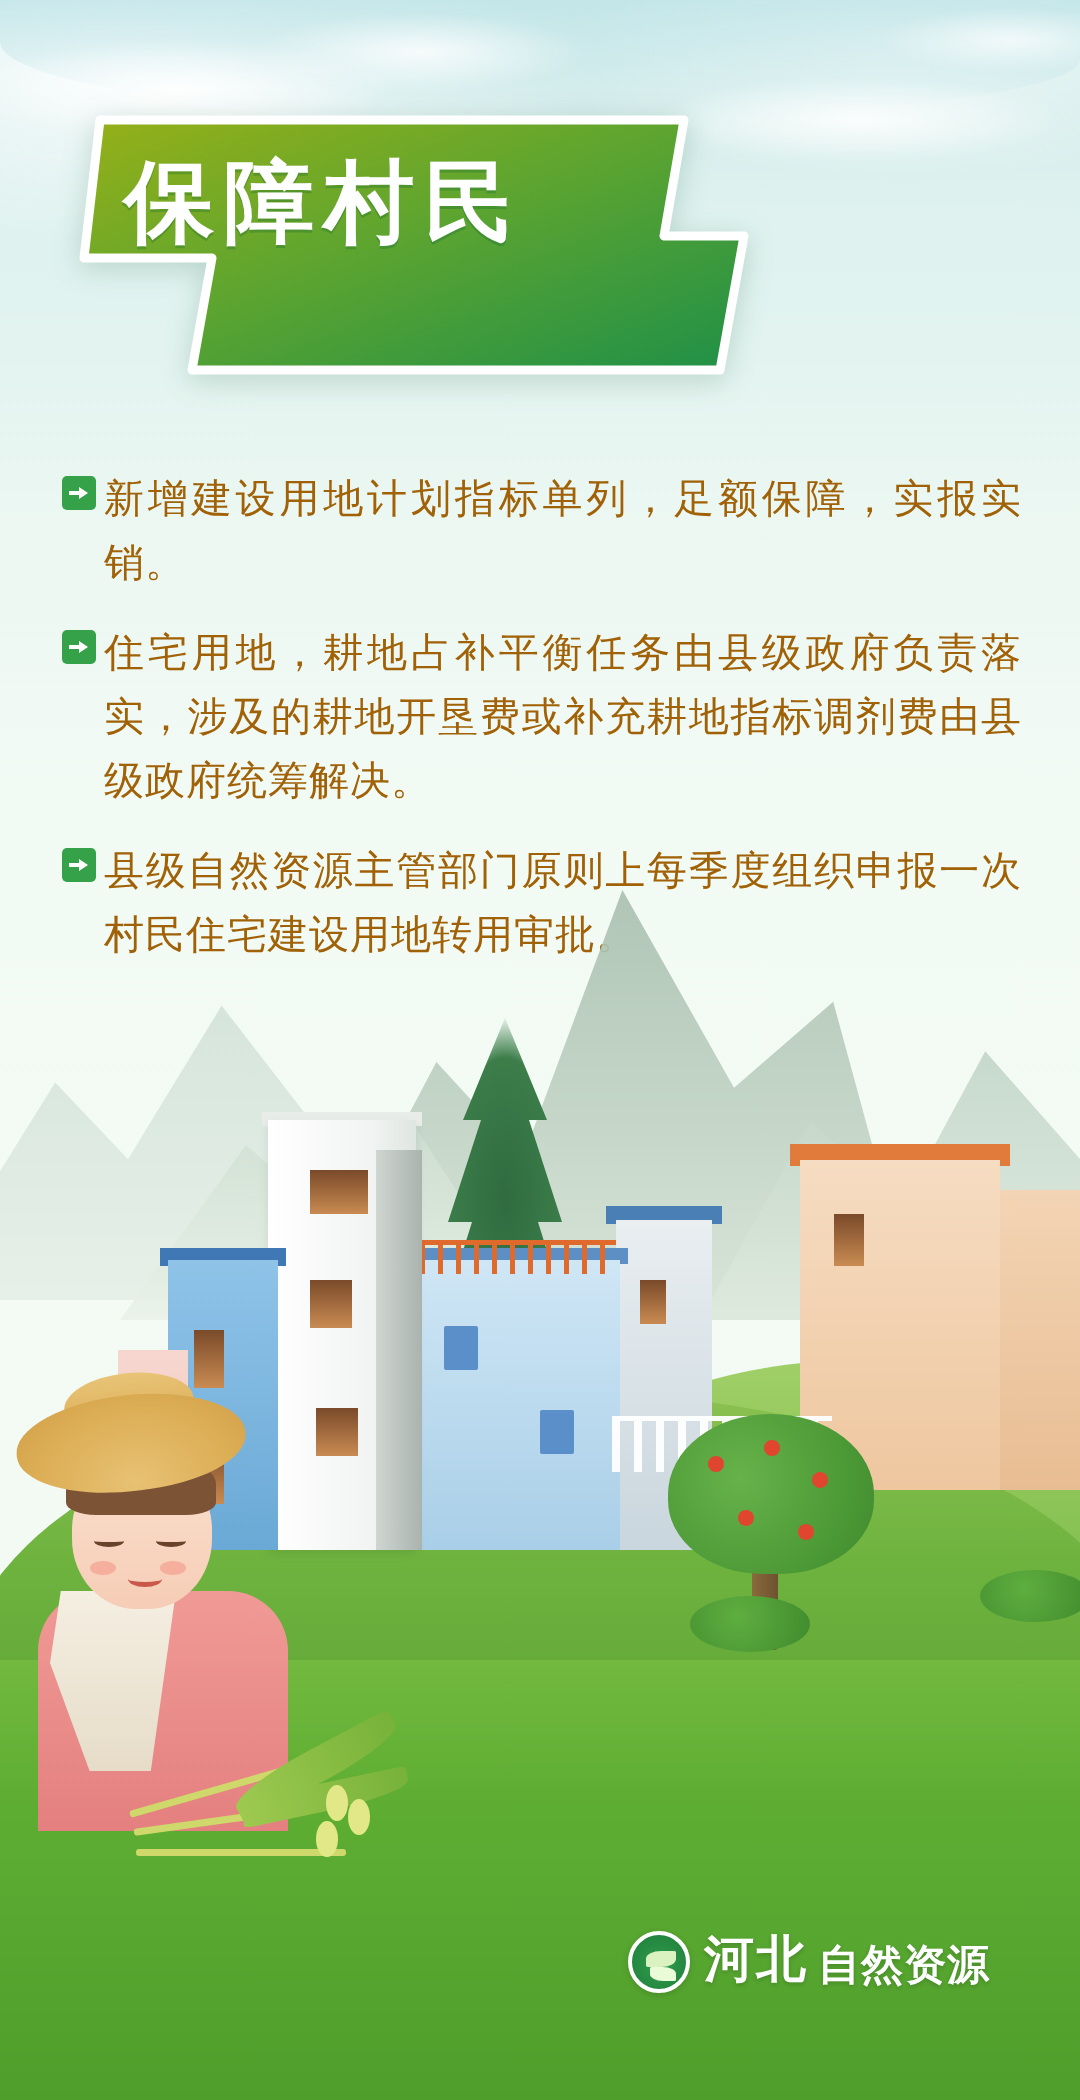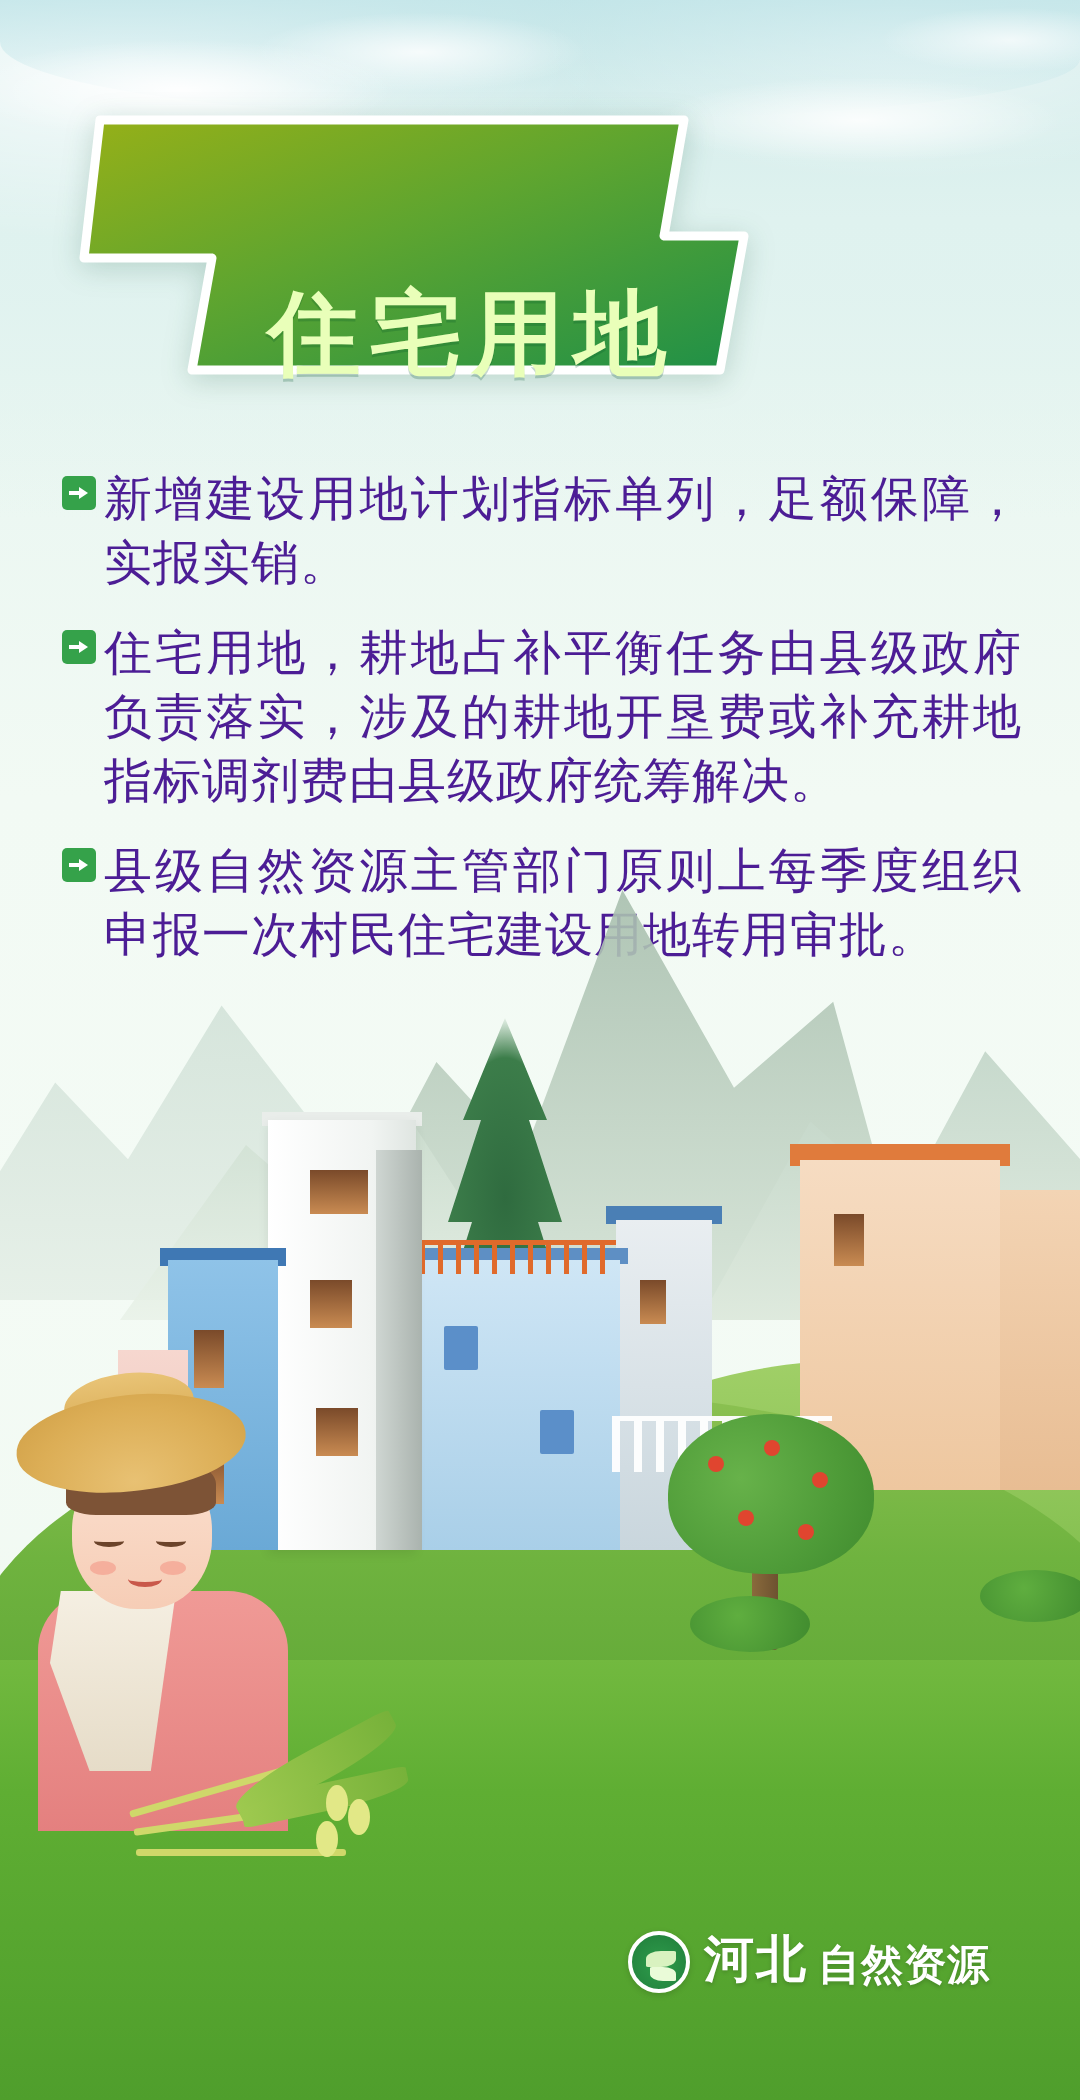--- a/index.html
+++ b/index.html
@@ -90,23 +90,23 @@
   .bullet .arrow::after{
     content:"";
     position:absolute; left:17px; top:11px;
     width:0;height:0;
     border-left:9px solid #fff;
     border-top:6px solid transparent;
     border-bottom:6px solid transparent;
   }
   .bullet .txt{
     font-family:"DejaVu Sans", sans-serif;
-    font-size:48px;
+    font-size:40px;
     line-height:64px;
-    color:#4c1d95;
+    color:#a16207;
     letter-spacing:1px;
     text-align:justify;
   }
 
   
   .scene{ position:absolute; left:0; top:830px; width:1080px; height:1270px; overflow:hidden; }
 
   .mtn{ position:absolute; }
   .mtn-a{ left:-80px; top:150px; width:520px; height:320px;
     background:linear-gradient(180deg,#cfe0d6,#e4eee6);
@@ -290,21 +290,21 @@
   <svg class="banner" viewBox="0 0 700 310" preserveAspectRatio="none">
     <defs>
       <linearGradient id="bg1" x1="0" y1="0" x2="1" y2="1">
         <stop offset="0%" stop-color="#96b018"></stop>
         <stop offset="45%" stop-color="#5fa52f"></stop>
         <stop offset="100%" stop-color="#1f9048"></stop>
       </linearGradient>
     </defs>
     <path d="M28,12 L612,12 L592,128 L672,128 L648,262 L120,262 L140,150 L12,150 Z" fill="url(#bg1)" stroke="#ffffff" stroke-width="9" stroke-linejoin="round"></path>
   </svg>
-  <div class="title-line2">住宅用地</div>
+  <div class="title-line1">保障村民</div>
 </div>
 
 <div class="bullets">
   <div class="bullet">
     <span class="arrow"></span>
     <span class="txt">新增建设用地计划指标单列，足额保障，实报实销。</span>
   </div>
   <div class="bullet">
     <span class="arrow"></span>
     <span class="txt">住宅用地，耕地占补平衡任务由县级政府负责落实，涉及的耕地开垦费或补充耕地指标调剂费由县级政府统筹解决。</span>

